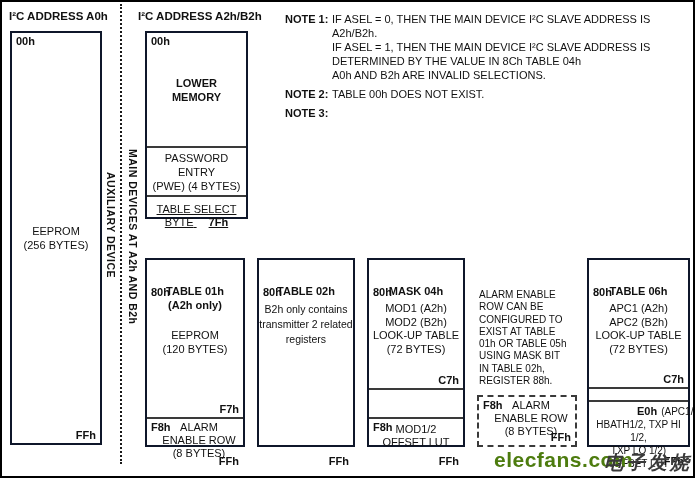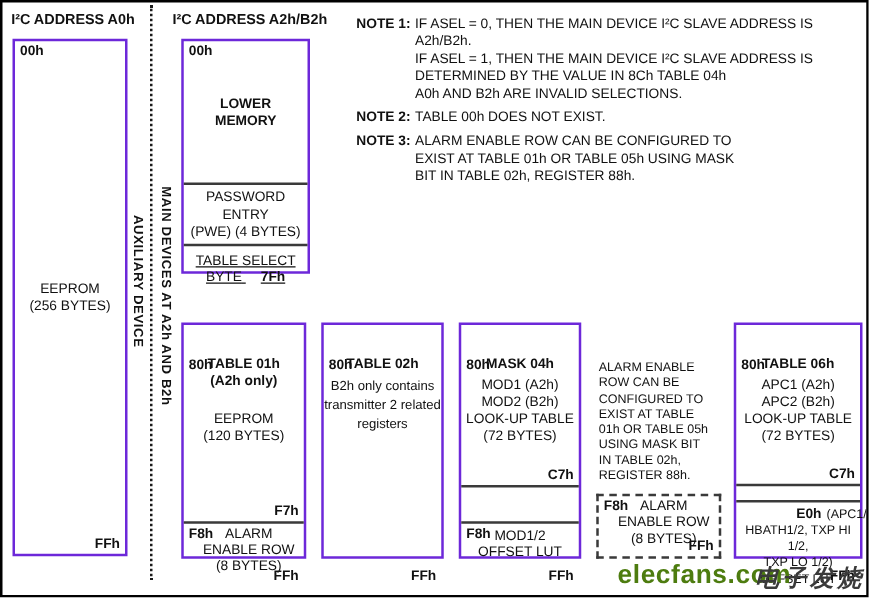--- a/index.html
+++ b/index.html
@@ -11,21 +11,21 @@
     background:#fff;
     font-family:"Liberation Sans", sans-serif;
     color:#111;
     overflow:hidden;
   }
   .abs{position:absolute;}
   .hdr{font-weight:bold;font-size:11.5px;white-space:nowrap;}
   .box{
     position:absolute;
     box-sizing:border-box;
-    border:2px solid #6d28d9;
+    border:2px solid #0f172a;
     background:#fff;
   }
   .sec{position:relative;box-sizing:border-box;}
   .sec + .sec{border-top:2px solid #3a3a3a;}
   .addr{font-weight:bold;font-size:11px;white-space:nowrap;}
   .tl{position:absolute;top:2px;left:4px;}
   .br{position:absolute;bottom:2px;right:4px;}
   .center-col{
     display:flex;flex-direction:column;
     align-items:center;justify-content:center;
@@ -112,23 +112,20 @@
 IF ASEL = 1, THEN THE MAIN DEVICE I²C SLAVE ADDRESS IS
 DETERMINED BY THE VALUE IN 8Ch TABLE 04h
 A0h AND B2h ARE INVALID SELECTIONS.</div>
     </div>
     <div class="note-row">
       <div class="note-label">NOTE 2:</div>
       <div class="note-text">TABLE 00h DOES NOT EXIST.</div>
     </div>
     <div class="note-row">
       <div class="note-label">NOTE 3:</div>
-      <div class="note-text">ALARM ENABLE ROW CAN BE CONFIGURED TO
-EXIST AT TABLE 01h OR TABLE 05h USING MASK
-BIT IN  TABLE 02h, REGISTER 88h.</div>
     </div>
   </div>
 
   <div class="box" style="left:143px;top:256px;width:100px;height:189px;">
     <div class="sec" style="height:133px;">
       <div class="addr tl">80h</div>
       <div class="title pl" style="margin-top:24px;">TABLE 01h
 (A2h only)</div>
       <div class="body11 pl" style="margin-top:16px;">EEPROM
 (120 BYTES)</div>

